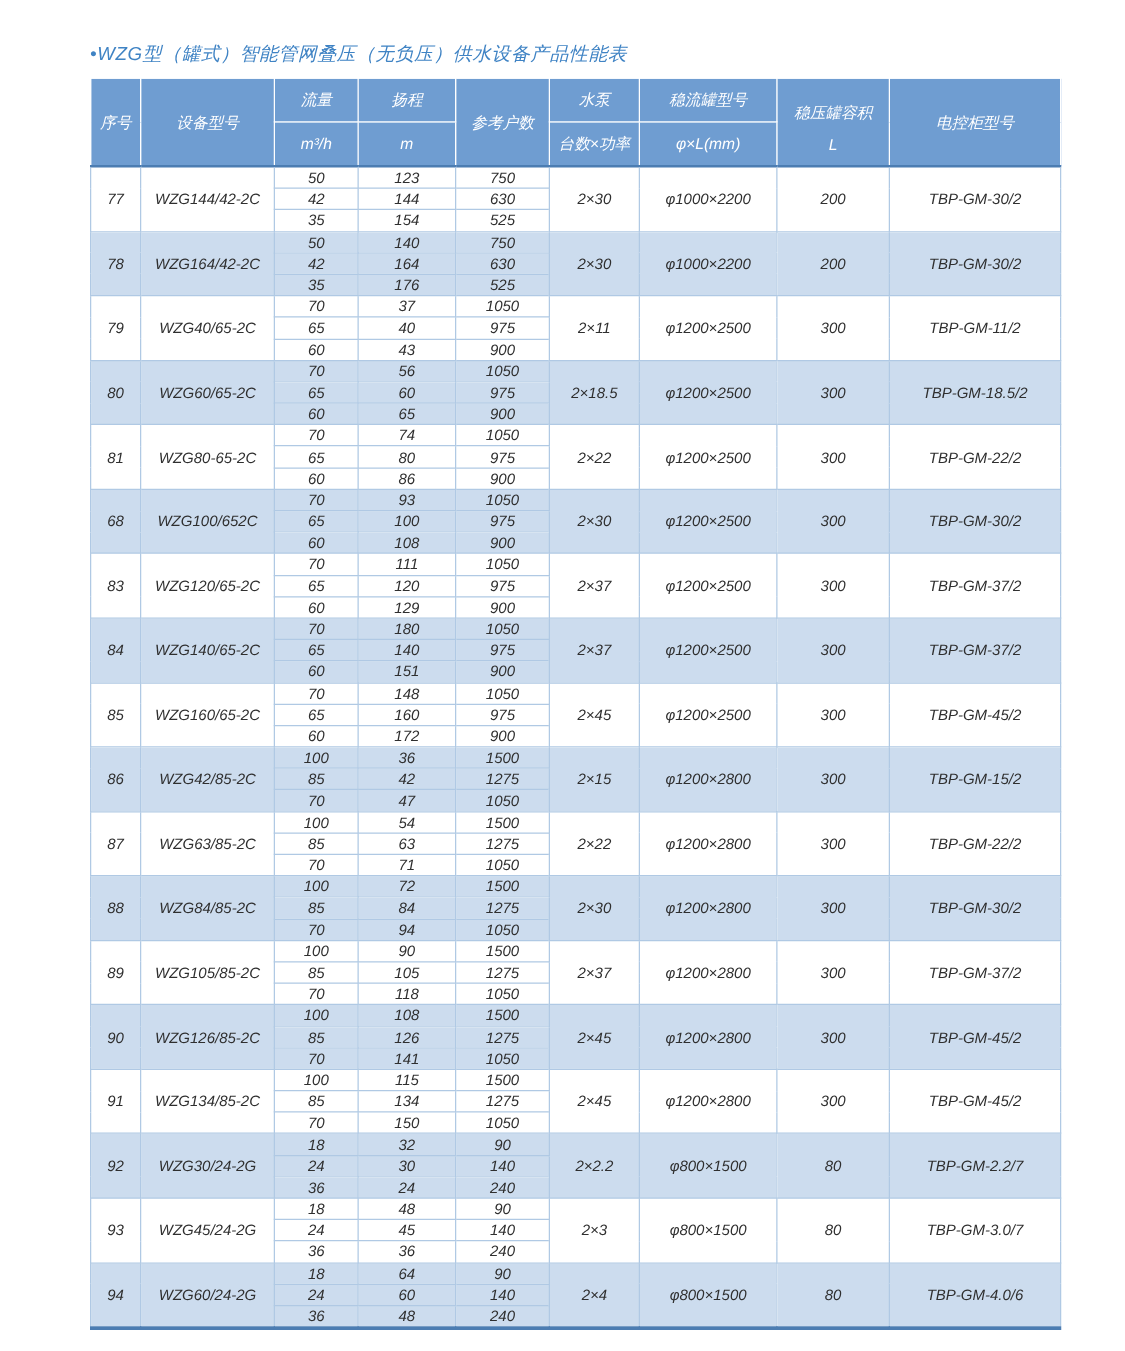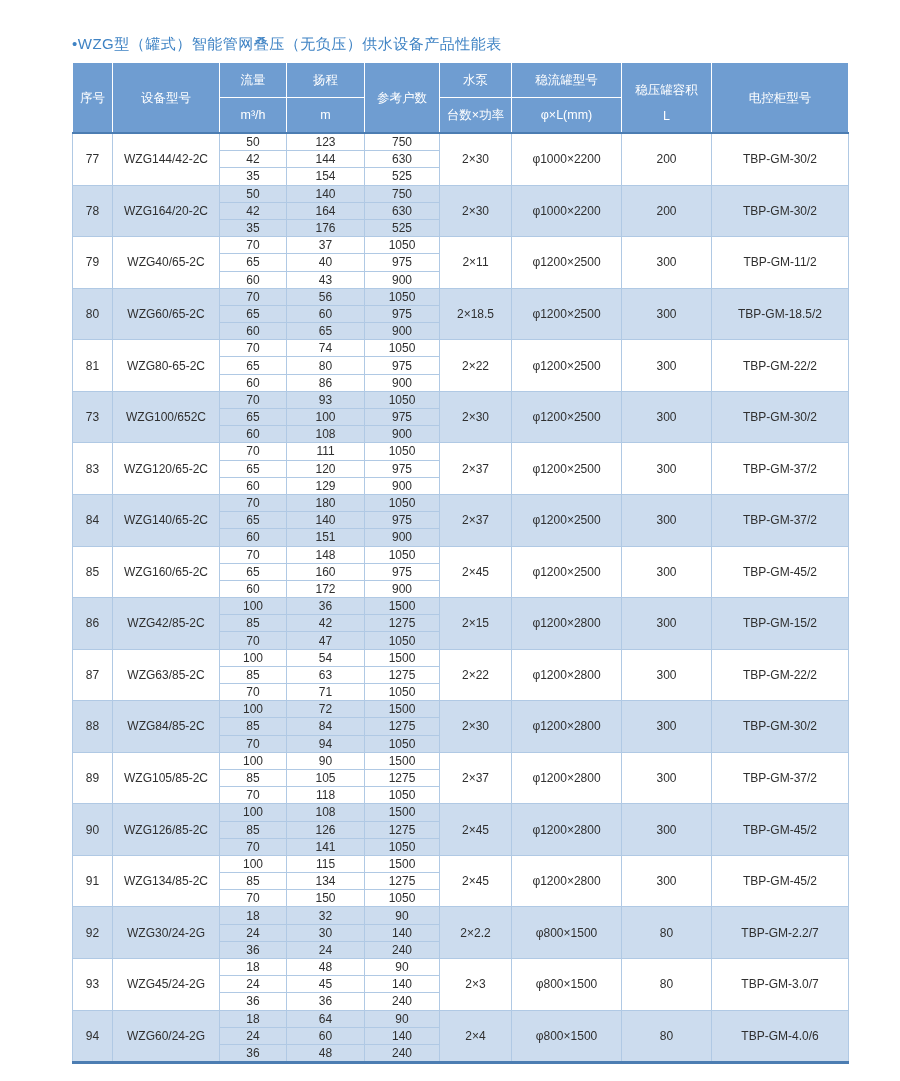--- a/index.html
+++ b/index.html
@@ -1,21 +1,21 @@
 <!DOCTYPE html>
 <html><head>
 <meta charset="utf-8">
 <style>
   html,body{margin:0;padding:0;}
   body{
     width:900px;height:1081px;background:#ffffff;
     font-family:"Liberation Sans","DejaVu Sans",sans-serif;
     color:#2f2f2f;position:relative;
   }
-  .page{padding:34px 0 0 72px;}
+  .page{padding:34px 0 0 72px;font-style:italic;}
   .doc-title{
     color:#3f83c4;font-size:15px;line-height:20px;letter-spacing:0.5px;
     margin:0 0 8px 0;font-weight:normal;
   }
   table.spec{
     border-collapse:collapse;table-layout:fixed;width:776px;
     border-bottom:3px solid #4c7db2;
   }
   col.c-no{width:40px;}
   col.c-model{width:107px;}
@@ -102,21 +102,21 @@
           <td class="sb">144</td>
           <td class="sb">630</td>
         </tr>
         <tr class="g-white">
           <td class="sw">35</td>
           <td class="sw">154</td>
           <td class="sw">525</td>
         </tr>
         <tr class="g-blue">
           <td rowspan="3">78</td>
-          <td rowspan="3">WZG164/20-2C</td>
+          <td rowspan="3">WZG164/42-2C</td>
           <td class="sb">50</td>
           <td class="sb">140</td>
           <td class="sb">750</td>
           <td rowspan="3">2×30</td>
           <td rowspan="3">φ1000×2200</td>
           <td rowspan="3">200</td>
           <td rowspan="3">TBP-GM-30/2</td>
         </tr>
         <tr class="g-blue">
           <td class="sw">42</td>
@@ -185,21 +185,21 @@
           <td class="sb">65</td>
           <td class="sb">80</td>
           <td class="sb">975</td>
         </tr>
         <tr class="g-white">
           <td class="sw">60</td>
           <td class="sw">86</td>
           <td class="sw">900</td>
         </tr>
         <tr class="g-blue">
-          <td rowspan="3">73</td>
+          <td rowspan="3">68</td>
           <td rowspan="3">WZG100/652C</td>
           <td class="sb">70</td>
           <td class="sb">93</td>
           <td class="sb">1050</td>
           <td rowspan="3">2×30</td>
           <td rowspan="3">φ1200×2500</td>
           <td rowspan="3">300</td>
           <td rowspan="3">TBP-GM-30/2</td>
         </tr>
         <tr class="g-blue">

